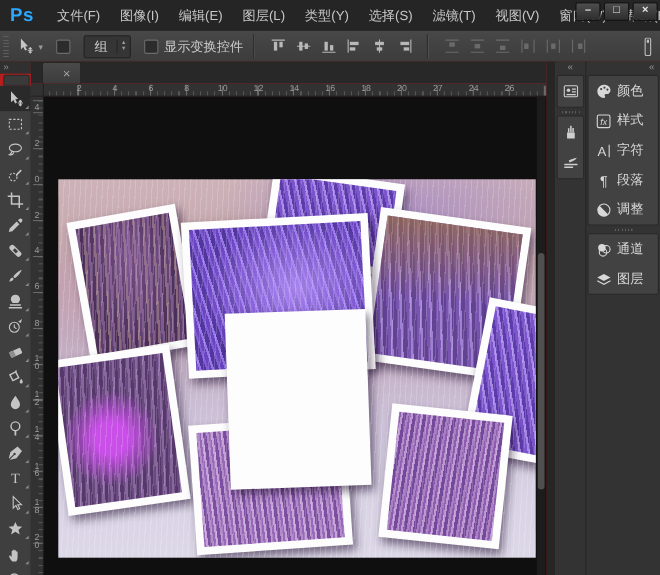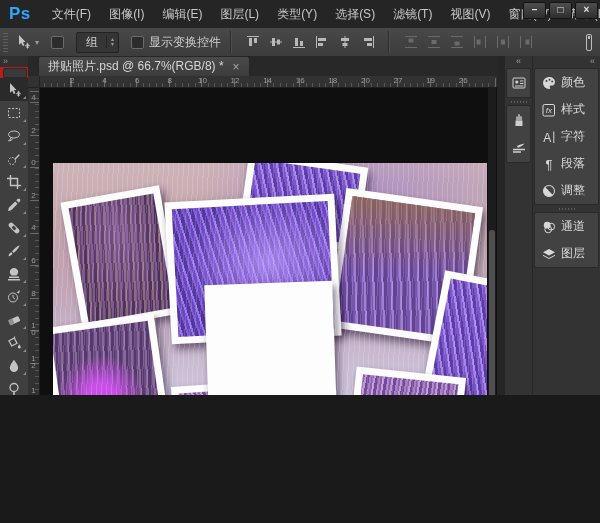--- a/index.html
+++ b/index.html
@@ -1,16 +1,16 @@
 <!DOCTYPE html>
 <html><head>
 <meta charset="utf-8">
 <style>
   html,body{margin:0;padding:0;background:#1a1a1a;}
-  .app{position:relative;width:600px;height:395px;background:#b91c1c;overflow:hidden;
+  .app{position:relative;width:600px;height:523px;background:#b91c1c;overflow:hidden;
        font-family:"Liberation Sans","DejaVu Sans",sans-serif;-webkit-font-smoothing:antialiased;}
   
   .menubar{position:absolute;left:0;top:0;width:600px;height:28px;background:#252525;
            border-bottom:1px solid #161616;display:flex;align-items:center;color:#c8c8c8;font-size:12px;}
   .ps-logo{color:#2da8ff;font-weight:bold;font-size:17px;margin:0 12px 0 9px;letter-spacing:0.5px;}
   .menu-item{padding:16px 9px;line-height:28px;white-space:nowrap;cursor:default;}
   .winbtns{position:absolute;top:2px;right:2px;display:flex;}
   .winbtn{width:21px;height:15px;margin-left:3px;background:linear-gradient(#4e4e4e,#2e2e2e);
           border:1px solid #141414;border-radius:2px;color:#e6e6e6;font-size:10px;line-height:13px;
           text-align:center;font-weight:bold;}
@@ -362,39 +362,38 @@
         <svg viewBox="0 0 16 16" width="16" height="16" fill="currentColor">
           <circle cx="7" cy="7" r="4.2" fill="none" stroke="currentColor" stroke-width="1.3"></circle>
           <path d="M10.2 10.2L14 14" stroke="currentColor" stroke-width="1.6"></path>
           <path d="M5 7h4M7 5v4" stroke="currentColor"></path>
         </svg>
       </div>
     </div>
 
   <div class="tabbar">
     <div class="tab">
-      <span>拼贴照片.psd @ 66.7%(RGB/8) *</span>
       <span class="tab-close">×</span>
     </div>
   </div>
 
   <div class="rcorner"></div>
   <div class="hruler">
       <span style="left:32px">2</span>
       <span style="left:64.6px">4</span>
       <span style="left:97.2px">6</span>
       <span style="left:129.8px">8</span>
       <span style="left:162.4px">10</span>
       <span style="left:195px">12</span>
       <span style="left:227.60000000000002px">14</span>
       <span style="left:260.20000000000005px">16</span>
       <span style="left:292.8px">18</span>
       <span style="left:325.40000000000003px">20</span>
       <span style="left:358px">27</span>
-      <span style="left:390.6px">19</span>
+      <span style="left:390.6px">24</span>
       <span style="left:423.20000000000005px">26</span>
     </div>
   <div class="vruler">
       <span style="top:5px">4</span>
       <span style="top:37.6px">2</span>
       <span style="top:70.2px">0</span>
       <span style="top:102.80000000000001px">2</span>
       <span style="top:135.4px">4</span>
       <span style="top:168px">6</span>
       <span style="top:200.60000000000002px">8</span>

